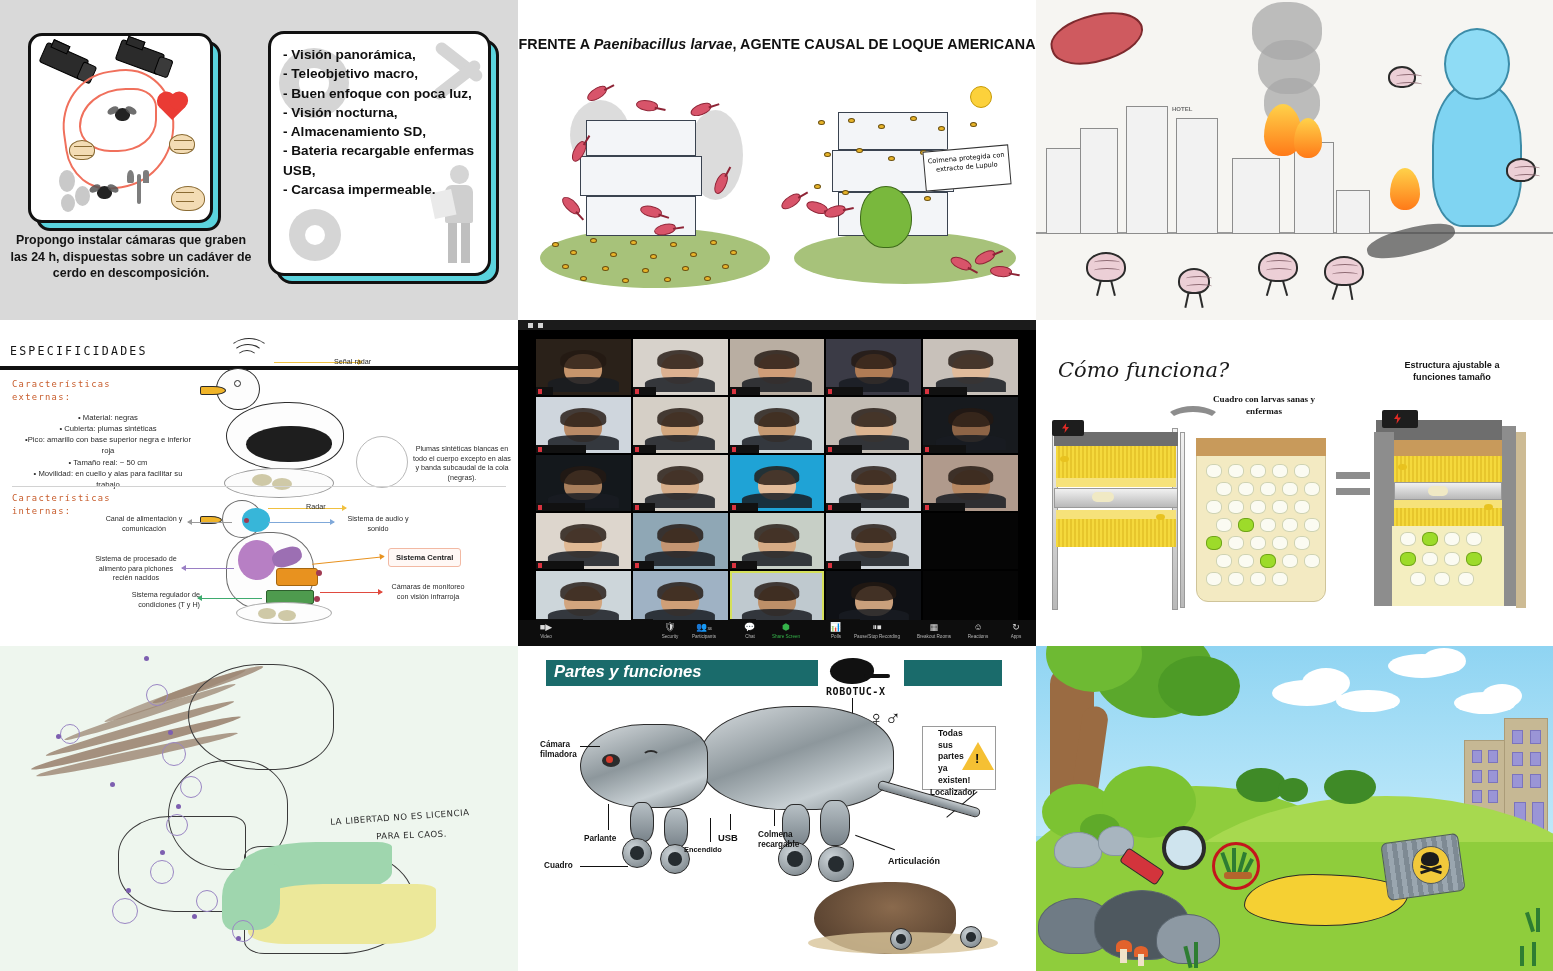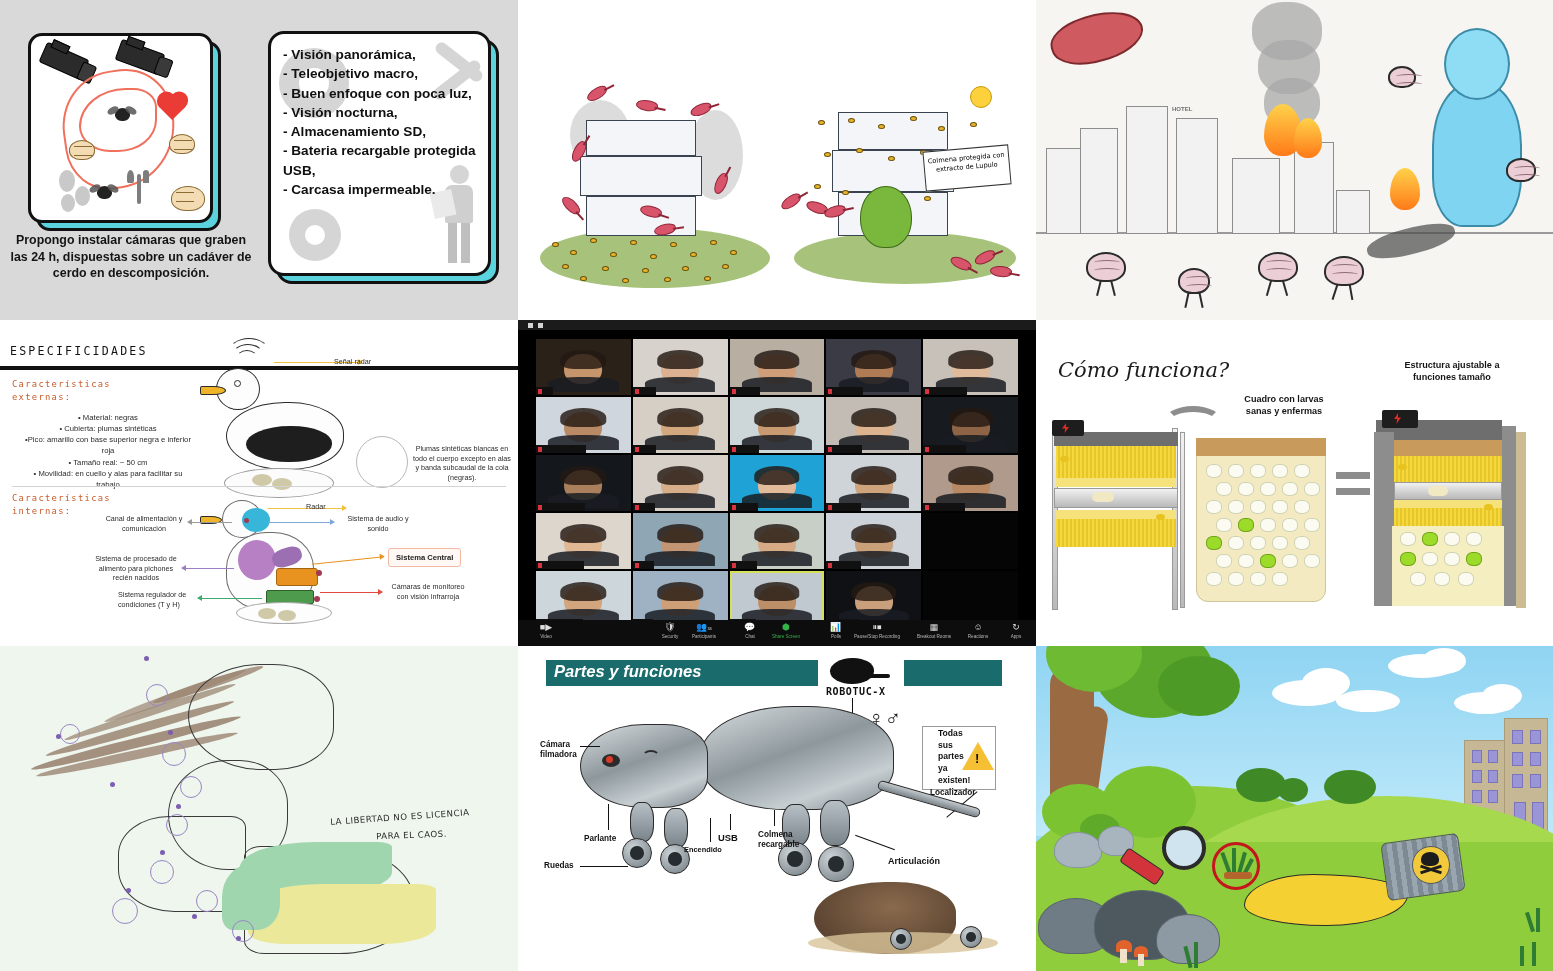--- a/index.html
+++ b/index.html
@@ -277,28 +277,29 @@
         <div class="legL"></div>
           <div class="legR"></div>
           <div class="paper"></div>
       </div>
       <ul class="p2-list">
         <li>- Visión panorámica,</li>
         <li>- Teleobjetivo macro,</li>
         <li>- Buen enfoque con poca luz,</li>
         <li>- Visión nocturna,</li>
         <li>- Almacenamiento SD,</li>
-        <li>- Bateria recargable protegida USB,</li>
+        <li>- Bateria recargable enfermas USB,</li>
         <li>- Carcasa impermeable.</li>
       </ul>
     </div>
   </div>
 
   <div class="panel p-lup">
     <div class="lup-title">
+      <div><span>FRENTE A </span><span class="ital">Paenibacillus larvae</span><span>, AGENTE CAUSAL DE LOQUE AMERICANA</span></div>
     </div>
 
     <div>
       <div class="smoke" style="left:52px;top:100px;width:60px;height:70px;"></div>
       <div class="smoke" style="left:170px;top:110px;width:55px;height:90px;"></div>
       <div class="hive-grass" style="left:22px;top:228px;width:230px;height:60px;"></div>
       <div class="hive" style="left:68px;top:120px;width:110px;height:36px;"></div>
       <div class="hive" style="left:62px;top:156px;width:122px;height:40px;"></div>
       <div class="hive" style="left:68px;top:196px;width:110px;height:40px;"></div>
       <div class="bact" style="left:68px;top:88px;transform:rotate(-28deg);"></div>
@@ -470,21 +471,21 @@
     <div class="ar rev" style="left:182px;top:248px;width:52px;background:#9a7fc4;color:#9a7fc4;"></div>
     <div class="lbl" style="left:92px;top:234px;width:88px;text-align:center;">Sistema de procesado de alimento para pichones recién nacidos</div>
 
     <div class="ar" style="left:312px;top:240px;width:72px;background:#e8921f;color:#e8921f;transform:rotate(-6deg);"></div>
     <div class="sc-box" style="left:388px;top:228px;">Sistema Central</div>
 
     <div class="ar" style="left:320px;top:272px;width:62px;background:#e04a3f;color:#e04a3f;"></div>
     <div class="lbl" style="left:388px;top:262px;width:80px;text-align:center;">Cámaras de monitoreo con visión infrarroja</div>
 
     <div class="ar rev" style="left:198px;top:278px;width:64px;background:#3fab6f;color:#3fab6f;"></div>
-    <div class="lbl" style="left:118px;top:270px;width:82px;text-align:left;">Sistema regulador de condiciones (T y H)</div>
+    <div class="lbl" style="left:118px;top:270px;width:82px;text-align:right;">Sistema regulador de condiciones (T y H)</div>
   </div>
 
   <div class="panel p-zoom">
     <div class="z-topbar">
       <div class="z-dot" style="left:10px;"></div>
       <div class="z-dot" style="left:20px;"></div>
     </div>
     <div class="z-grid" id="zoom-grid">
         <div class="z-cell" style="background: rgb(42, 33, 25);">
           <div style="position: absolute; left: 50%; top: 26%; transform: translateX(-50%); width: 40%; height: 54%; border-radius: 48% 48% 44% 44%; background: rgb(198, 149, 108);"></div>
@@ -771,21 +772,21 @@
       <div class="cell-hex" style="left:180px;top:234px;"></div>
         <div class="cell-hex" style="left:202px;top:234px;"></div>
       <div class="cell-hex sick" style="left:224px;top:234px;"></div>
         <div class="cell-hex" style="left:246px;top:234px;"></div>
       <div class="cell-hex" style="left:268px;top:234px;"></div>
       <div class="cell-hex" style="left:170px;top:252px;"></div>
         <div class="cell-hex" style="left:192px;top:252px;"></div>
       <div class="cell-hex" style="left:214px;top:252px;"></div>
         <div class="cell-hex" style="left:236px;top:252px;"></div>
     </div>
-    <div class="como-l" style="left:196px;top:74px;width:104px;">Cuadro con larvas sanas y enfermas</div>
+    <div class="como-l" style="left:176px;top:74px;width:104px;font-family:Liberation Serif, serif;">Cuadro con larvas sanas y enfermas</div>
 
     <div class="eqbar" style="left:300px;top:152px;"></div>
     <div class="eqbar" style="left:300px;top:168px;"></div>
 
     <div>
       <div style="position:absolute;left:340px;top:100px;width:126px;height:20px;background:#6e6e6e;"></div>
       <div style="position:absolute;left:338px;top:112px;width:20px;height:174px;background:#8d8d8d;"></div>
       <div style="position:absolute;left:466px;top:106px;width:14px;height:180px;background:#8d8d8d;"></div>
       <div style="position:absolute;left:480px;top:112px;width:10px;height:176px;background:#cdbb94;"></div>
       <div class="blackbox" style="left:346px;top:90px;width:36px;height:18px;"></div>
@@ -889,21 +890,21 @@
     <div class="rleg" style="left:302px;top:154px;width:30px;height:46px;"></div>
     <div class="rwheel" style="left:104px;top:192px;width:30px;height:30px;"></div>
     <div class="rwheel" style="left:142px;top:198px;width:30px;height:30px;"></div>
     <div class="rwheel" style="left:260px;top:196px;width:34px;height:34px;"></div>
     <div class="rwheel" style="left:300px;top:200px;width:36px;height:36px;"></div>
 
     <div class="rlbl" style="left:22px;top:94px;width:50px;">Cámara filmadora</div>
     <div class="rline" style="left:62px;top:100px;width:20px;"></div>
     <div class="rlbl" style="left:66px;top:188px;">Parlante</div>
     <div class="rvline" style="left:90px;top:158px;height:26px;"></div>
-    <div class="rlbl" style="left:26px;top:215px;">Ruedas</div>
+    <div class="rlbl" style="left:26px;top:215px;">Cuadro</div>
     <div class="rline" style="left:62px;top:220px;width:48px;"></div>
     <div class="rlbl" style="left:166px;top:200px;font-size:7.4px;">Encendido</div>
     <div class="rvline" style="left:192px;top:172px;height:24px;"></div>
     <div class="rlbl" style="left:200px;top:186px;font-size:9.4px;">USB</div>
     <div class="rvline" style="left:212px;top:168px;height:16px;"></div>
     <div class="rlbl" style="left:240px;top:184px;width:48px;">Colmena recargable</div>
     <div class="rvline" style="left:256px;top:164px;height:16px;"></div>
     <div class="rlbl" style="left:370px;top:210px;font-size:9px;">Articulación</div>
     <div class="rline" style="left:336px;top:196px;width:42px;transform:rotate(20deg);"></div>
 

